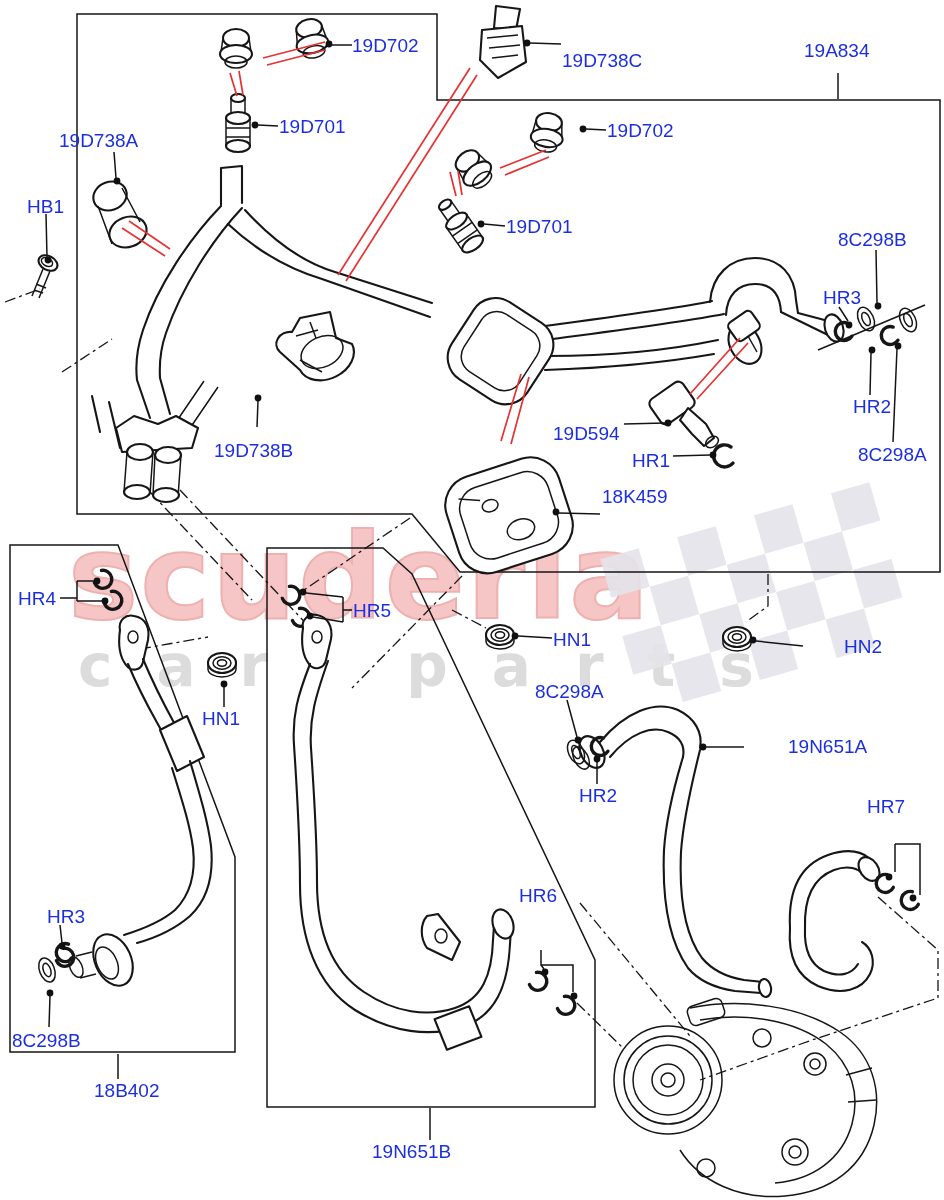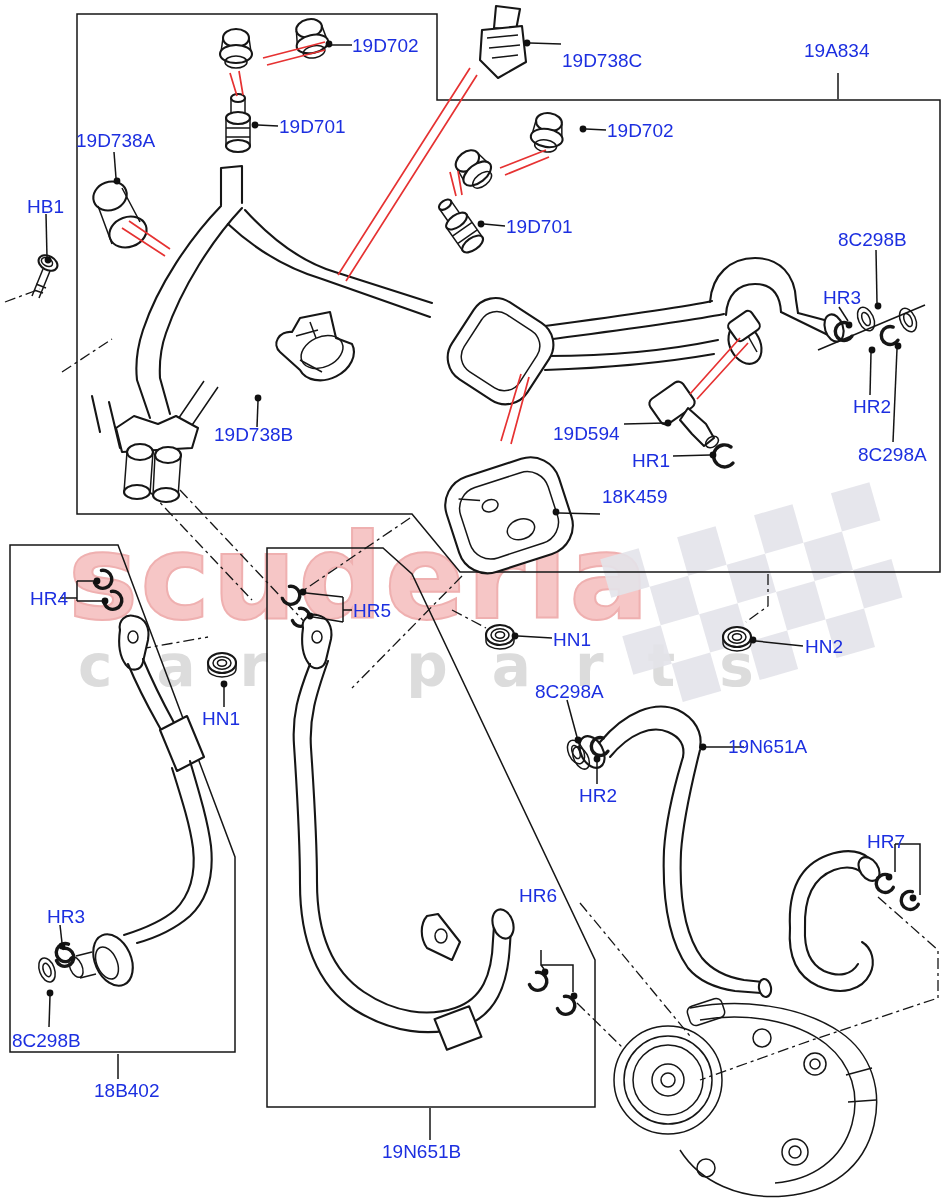--- a/index.html
+++ b/index.html
@@ -350,39 +350,39 @@
         <circle class="dot" cx="50" cy="993" r="3.4"></circle>
       <path class="ln" d="M118,1079 L118,1054"></path>
       <path class="ln" d="M430,1140 L430,1108"></path>
     </g>
   </svg>
 
   <div class="lbl" style="left:352px;top:35px">19D702</div>
   <div class="lbl" style="left:562px;top:50px">19D738C</div>
   <div class="lbl" style="left:804px;top:40px">19A834</div>
   <div class="lbl" style="left:279px;top:116px">19D701</div>
-  <div class="lbl" style="left:76px;top:130px">19D738A</div>
+  <div class="lbl" style="left:59px;top:130px">19D738A</div>
   <div class="lbl" style="left:607px;top:120px">19D702</div>
   <div class="lbl" style="left:27px;top:196px">HB1</div>
   <div class="lbl" style="left:506px;top:216px">19D701</div>
   <div class="lbl" style="left:838px;top:229px">8C298B</div>
   <div class="lbl" style="left:823px;top:287px">HR3</div>
   <div class="lbl" style="left:853px;top:396px">HR2</div>
-  <div class="lbl" style="left:214px;top:424px">19D738B</div>
+  <div class="lbl" style="left:214px;top:440px">19D738B</div>
   <div class="lbl" style="left:553px;top:423px">19D594</div>
   <div class="lbl" style="left:858px;top:444px">8C298A</div>
   <div class="lbl" style="left:632px;top:450px">HR1</div>
   <div class="lbl" style="left:602px;top:486px">18K459</div>
-  <div class="lbl" style="left:30px;top:588px">HR4</div>
+  <div class="lbl" style="left:18px;top:588px">HR4</div>
   <div class="lbl" style="left:353px;top:600px">HR5</div>
   <div class="lbl" style="left:202px;top:708px">HN1</div>
   <div class="lbl" style="left:553px;top:629px">HN1</div>
-  <div class="lbl" style="left:805px;top:636px">HN2</div>
+  <div class="lbl" style="left:844px;top:636px">HN2</div>
   <div class="lbl" style="left:535px;top:681px">8C298A</div>
-  <div class="lbl" style="left:728px;top:736px">19N651A</div>
+  <div class="lbl" style="left:788px;top:736px">19N651A</div>
   <div class="lbl" style="left:579px;top:785px">HR2</div>
-  <div class="lbl" style="left:867px;top:831px">HR7</div>
+  <div class="lbl" style="left:867px;top:796px">HR7</div>
   <div class="lbl" style="left:519px;top:885px">HR6</div>
   <div class="lbl" style="left:47px;top:906px">HR3</div>
   <div class="lbl" style="left:12px;top:1030px">8C298B</div>
   <div class="lbl" style="left:94px;top:1080px">18B402</div>
-  <div class="lbl" style="left:382px;top:1141px">19N651B</div>
+  <div class="lbl" style="left:372px;top:1141px">19N651B</div>
 </div>
 
 </body></html>

